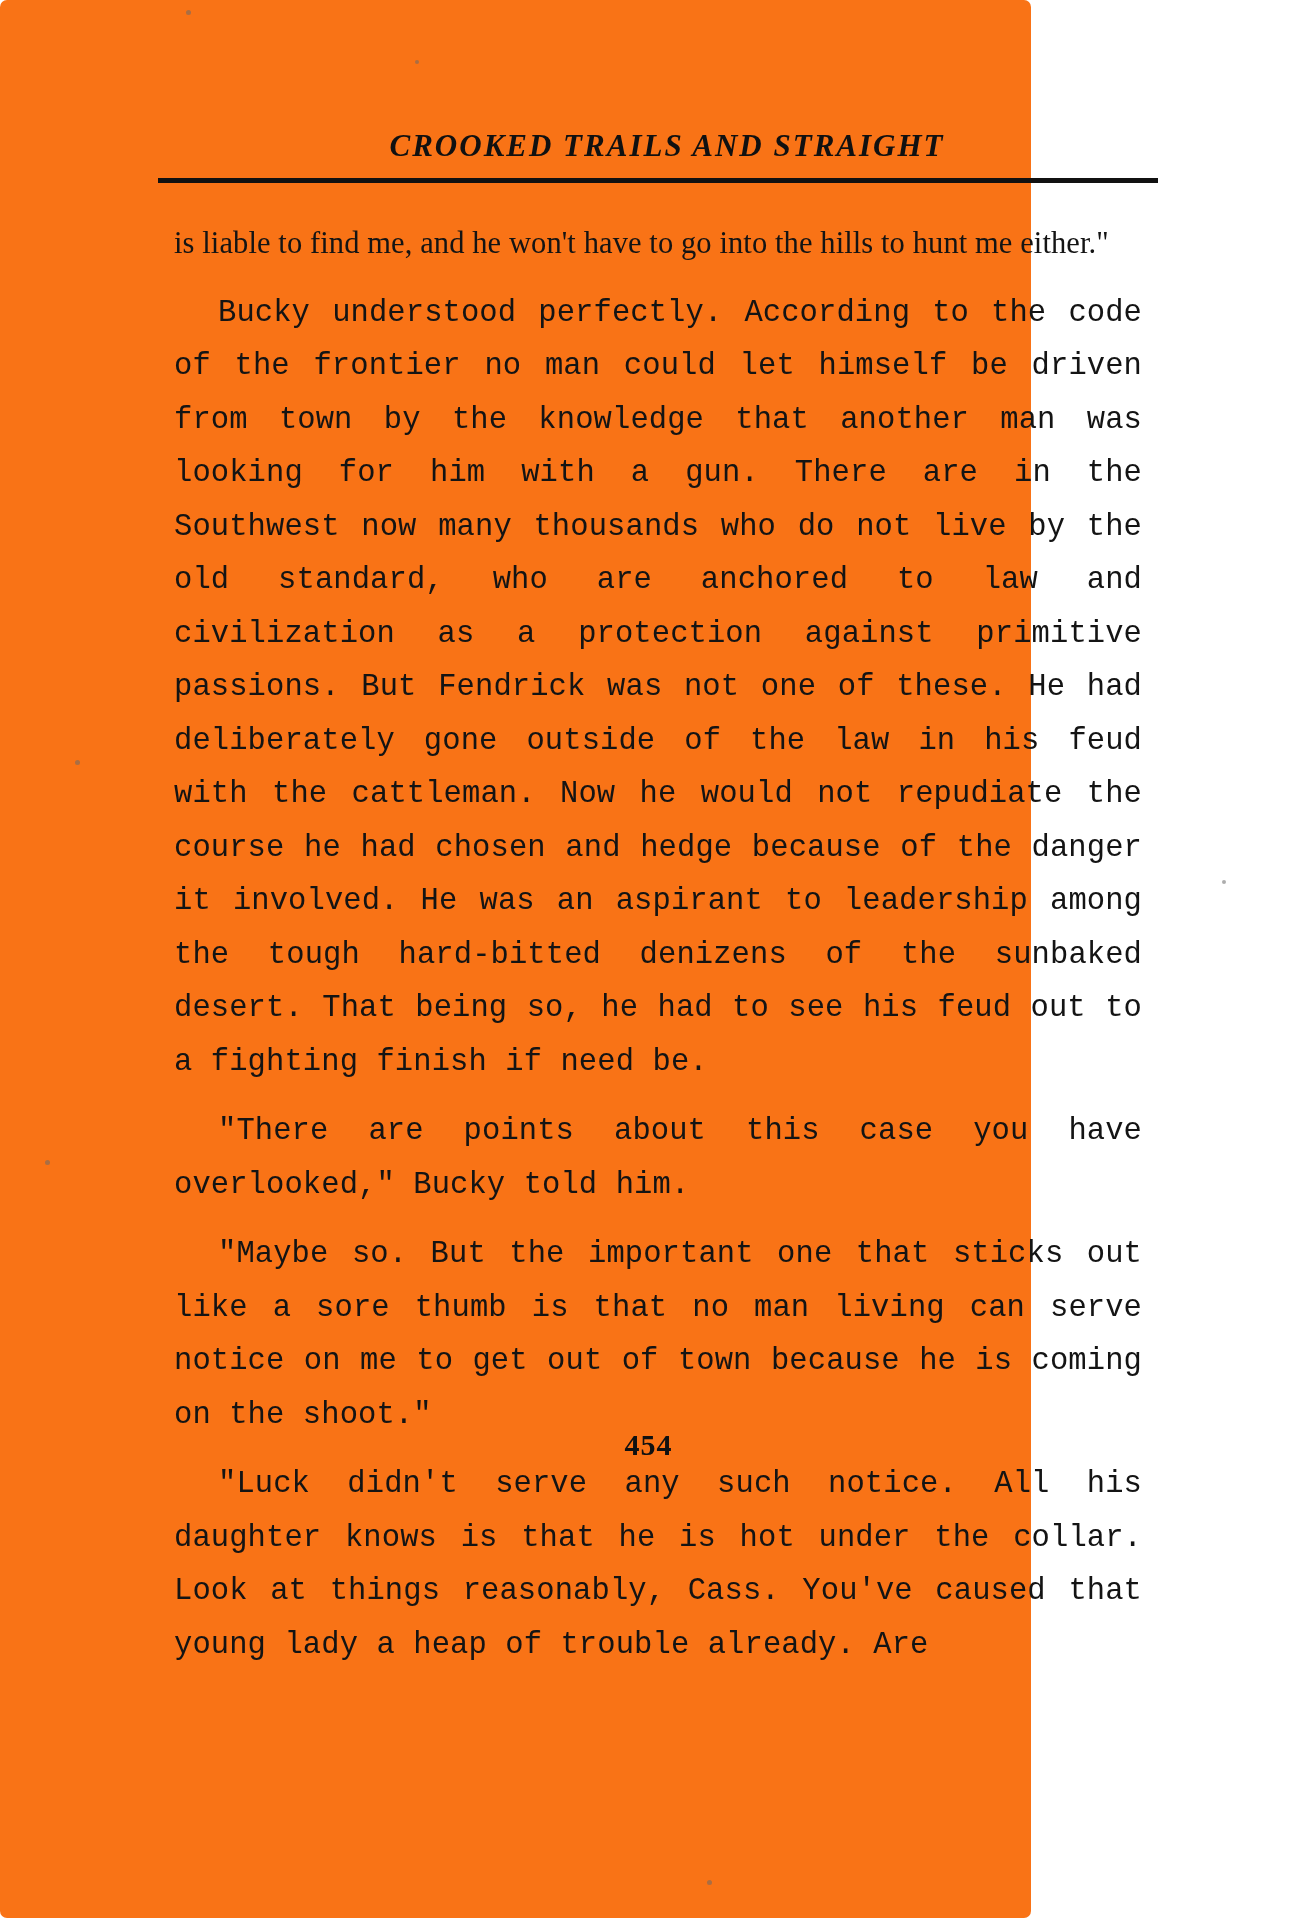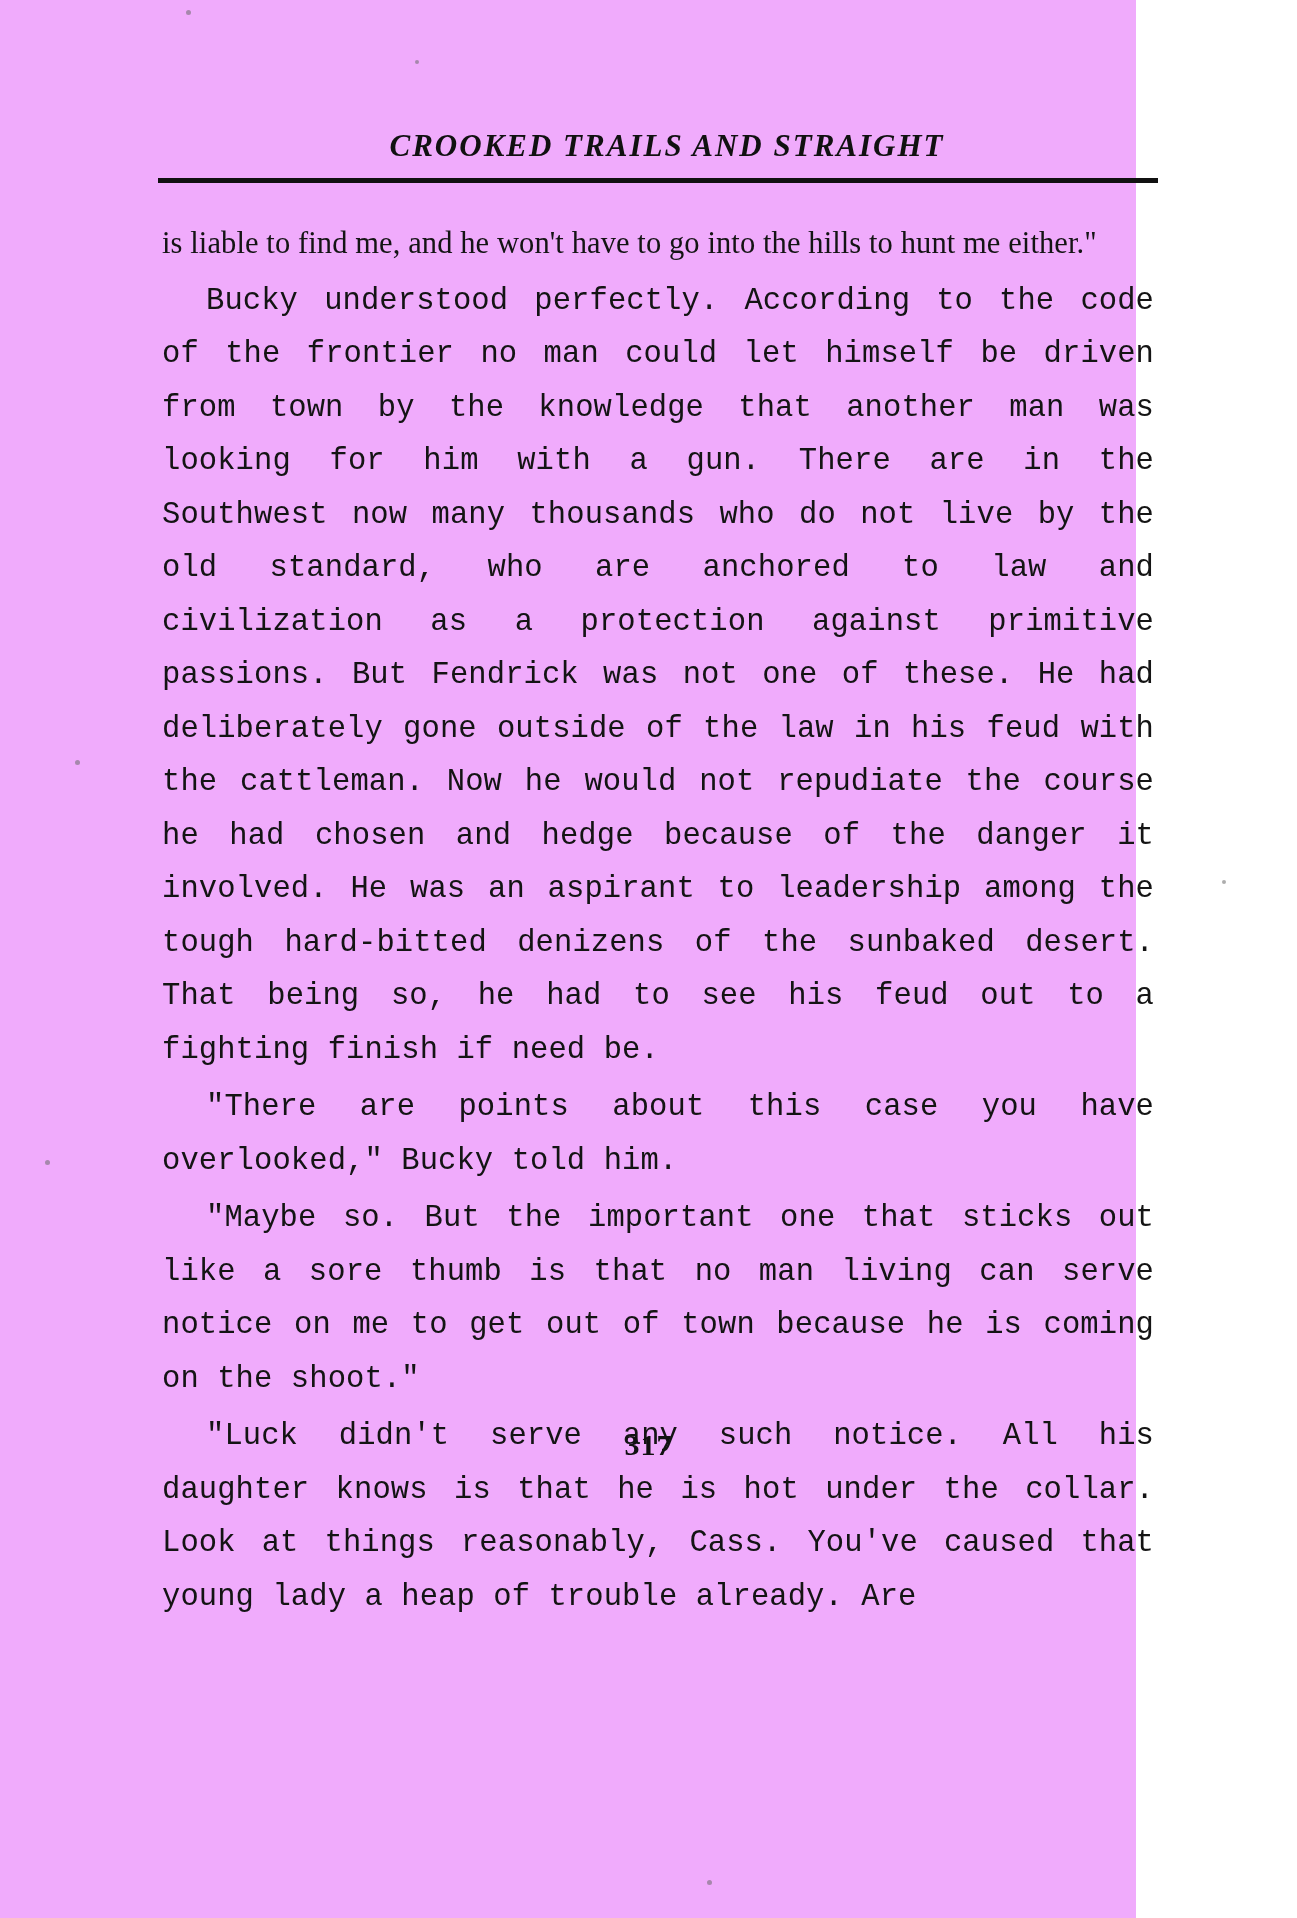--- a/index.html
+++ b/index.html
@@ -12,23 +12,24 @@
     height: 1918px;
     font-family: "Liberation Serif", serif;
     color: #1a1a1a;
     position: relative;
     overflow: hidden;
   }
   .page {
     position: absolute;
     top: 0;
     left: 0;
-    width: 1136px;
+    width: 1031px;
     height: 1918px;
-    background: #f0abfc;
+    background: #f97316;
+    border-radius: 7px;
   }
   .page-inner {
     position: absolute;
     left: 150px;
     top: 128px;
     width: 1020px;
   }
   .running-head {
     font-family: "Liberation Serif", serif;
     font-style: italic;
@@ -54,21 +55,21 @@
     font-size: 30.5px;
     line-height: 53.5px;
     color: #141414;
     text-align: justify;
     text-justify: inter-word;
     width: 1000px;
     margin-left: 8px;
     letter-spacing: 0.1px;
   }
   .body-text p {
-    margin: 4px;
+    margin: 16px;
     text-indent: 0;
   }
   .body-text p.indent {
     text-indent: 44px;
     font-family: Liberation Mono, monospace;
   }
   .folio {
     position: absolute;
     top: 1428px;
     left: 0;
@@ -108,15 +109,15 @@
     <div class="body-text">
       <p>is liable to find me, and he won't have to go into the hills to hunt me either."</p>
       <p class="indent">Bucky understood perfectly.  According to the code of the frontier no man could let himself be driven from town by the knowledge that another man was looking for him with a gun.  There are in the Southwest now many thousands who do not live by the old standard, who are anchored to law and civilization as a protection against primitive passions.  But Fendrick was not one of these.  He had deliberately gone outside of the law in his feud with the cattleman.  Now he would not repudiate the course he had chosen and hedge because of the danger it involved.  He was an aspirant to leadership among the tough hard-bitted denizens of the sunbaked desert.  That being so, he had to see his feud out to a fighting finish if need be.</p>
       <p class="indent">"There are points about this case you have overlooked," Bucky told him.</p>
       <p class="indent">"Maybe so.  But the important one that sticks out like a sore thumb is that no man living can serve notice on me to get out of town because he is coming on the shoot."</p>
       <p class="indent">"Luck didn't serve any such notice.  All his daughter knows is that he is hot under the collar.  Look at things reasonably, Cass.  You've caused that young lady a heap of trouble already.  Are</p>
     </div>
 
   </div>
 
-  <div class="folio">317</div>
+  <div class="folio">454</div>
 
 </div>
 
 </body></html>

